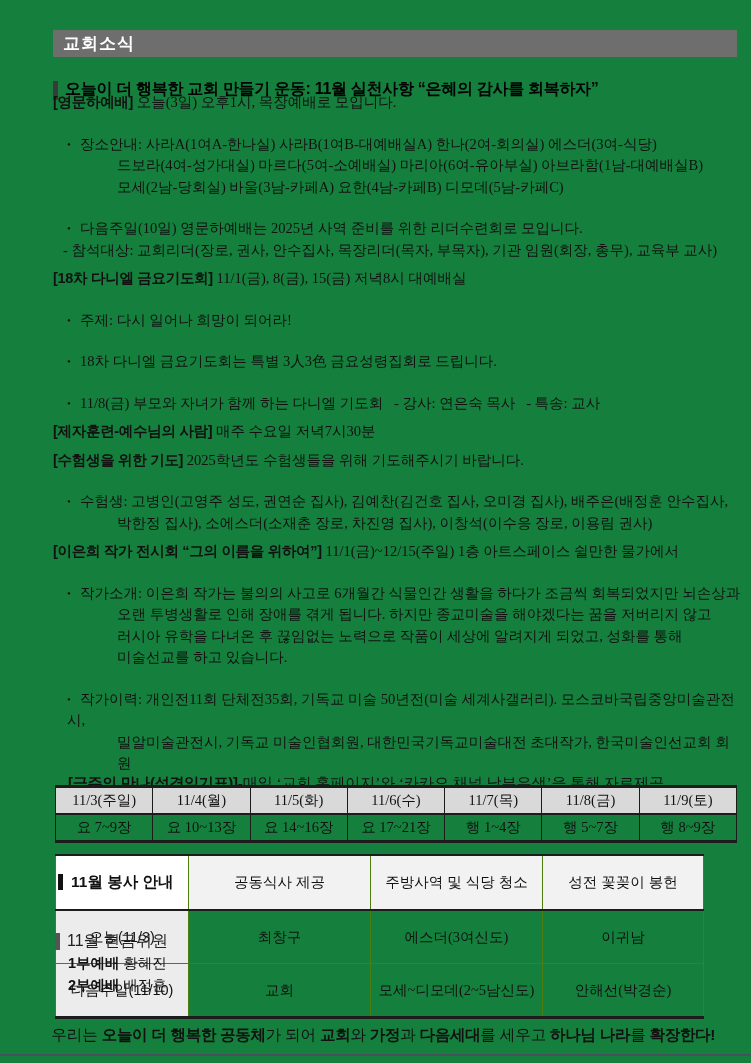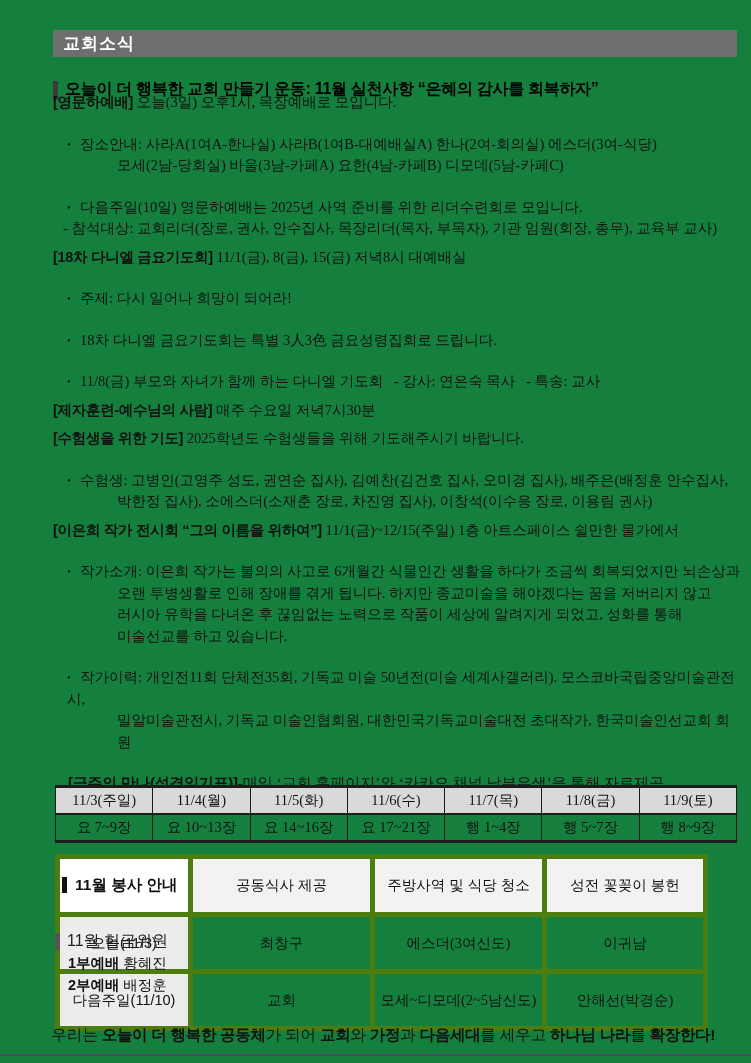--- a/index.html
+++ b/index.html
@@ -42,21 +42,21 @@
     font-size:14.5px; border-top:3px solid #1c1c1c; border-bottom:3px solid #1c1c1c;
   }
   table.t1 th, table.t1 td { border:1px solid #1c1c1c; height:25px; font-weight:normal; padding:0; }
   table.t1 th { background:#d9d9d9; border-bottom:2px solid #1c1c1c; }
   
   table.t2 {
     position:absolute; left:55px; top:854px; border-collapse:collapse; table-layout:fixed;
     text-align:center; font-size:14.5px;
     border-top:2px solid #1c1c1c; border-bottom:3px solid #1c1c1c;
   }
-  table.t2 th, table.t2 td { border:5px solid #4d7c0f; height:20px; padding:16px 2px; font-weight:normal; }
+  table.t2 th, table.t2 td { border:1px solid #4d7c0f; height:20px; padding:16px 2px; font-weight:normal; }
   table.t2 th { border-bottom:2px solid #1c1c1c; font-family:"Liberation Sans", sans-serif; background:#f2f2f2; }
   table.t2 th.first { background:#ffffff; font-weight:bold; font-size:15.5px; text-align:left; }
   table.t2 th.first .cellbar { display:inline-block; width:5px; height:16px; background:#111; margin:0 8px -3px 0; }
   table.t2 td.rowlabel { background:#ececec; font-family:"Liberation Sans", sans-serif; }
   
   .committees { position:absolute; left:55px; top:931px; display:flex; }
   .cblock { width:162px; }
   .cblock.wide { width:auto; }
   .cb-title { display:flex; align-items:center; font-family:"Liberation Sans", sans-serif; font-size:16px; color:#222; }
   .cb-title .vbar { width:5px; height:17px; background:#555; margin-right:7px; }
@@ -79,20 +79,21 @@
   </div>
 
   <div class="headline">
     <span class="vbar"></span>
     <span class="txt">오늘이 더 행복한 교회 만들기 운동: 11월 실천사항 “은혜의 감사를 회복하자”</span>
   </div>
 
   <div class="bodytext">
     <div class="ln h"><span class="bd">[영문하예배]</span><span> 오늘(3일) 오후1시, 목장예배로 모입니다.</span></div>
     <div class="ln b"><span class="p">•</span><span>장소안내: 사라A(1여A-한나실) 사라B(1여B-대예배실A) 한나(2여-회의실) 에스더(3여-식당)</span></div>
+    <div class="ln c"><span>드보라(4여-성가대실) 마르다(5여-소예배실) 마리아(6여-유아부실) 아브라함(1남-대예배실B)</span></div>
     <div class="ln c"><span>모세(2남-당회실) 바울(3남-카페A) 요한(4남-카페B) 디모데(5남-카페C)</span></div>
     <div class="ln b"><span class="p">•</span><span>다음주일(10일) 영문하예배는 2025년 사역 준비를 위한 리더수련회로 모입니다.</span></div>
     <div class="ln s"><span class="p">-</span><span> 참석대상: 교회리더(장로, 권사, 안수집사, 목장리더(목자, 부목자), 기관 임원(회장, 총무), 교육부 교사)</span></div>
     <div class="ln h"><span class="bd">[18차 다니엘 금요기도회]</span><span> 11/1(금), 8(금), 15(금) 저녁8시 대예배실</span></div>
     <div class="ln b"><span class="p">•</span><span>주제: 다시 일어나 희망이 되어라!</span></div>
     <div class="ln b"><span class="p">•</span><span>18차 다니엘 금요기도회는 특별 3人3色 금요성령집회로 드립니다.</span></div>
     <div class="ln b"><span class="p">•</span><span>11/8(금) 부모와 자녀가 함께 하는 다니엘 기도회   - 강사: 연은숙 목사   - 특송: 교사</span></div>
     <div class="ln h"><span class="bd">[제자훈련-예수님의 사람]</span><span> 매주 수요일 저녁7시30분</span></div>
     <div class="ln h"><span class="bd">[수험생을 위한 기도]</span><span> 2025학년도 수험생들을 위해 기도해주시기 바랍니다.</span></div>
     <div class="ln b"><span class="p">•</span><span>수험생: 고병인(고영주 성도, 권연순 집사), 김예찬(김건호 집사, 오미경 집사), 배주은(배정훈 안수집사,</span></div>

